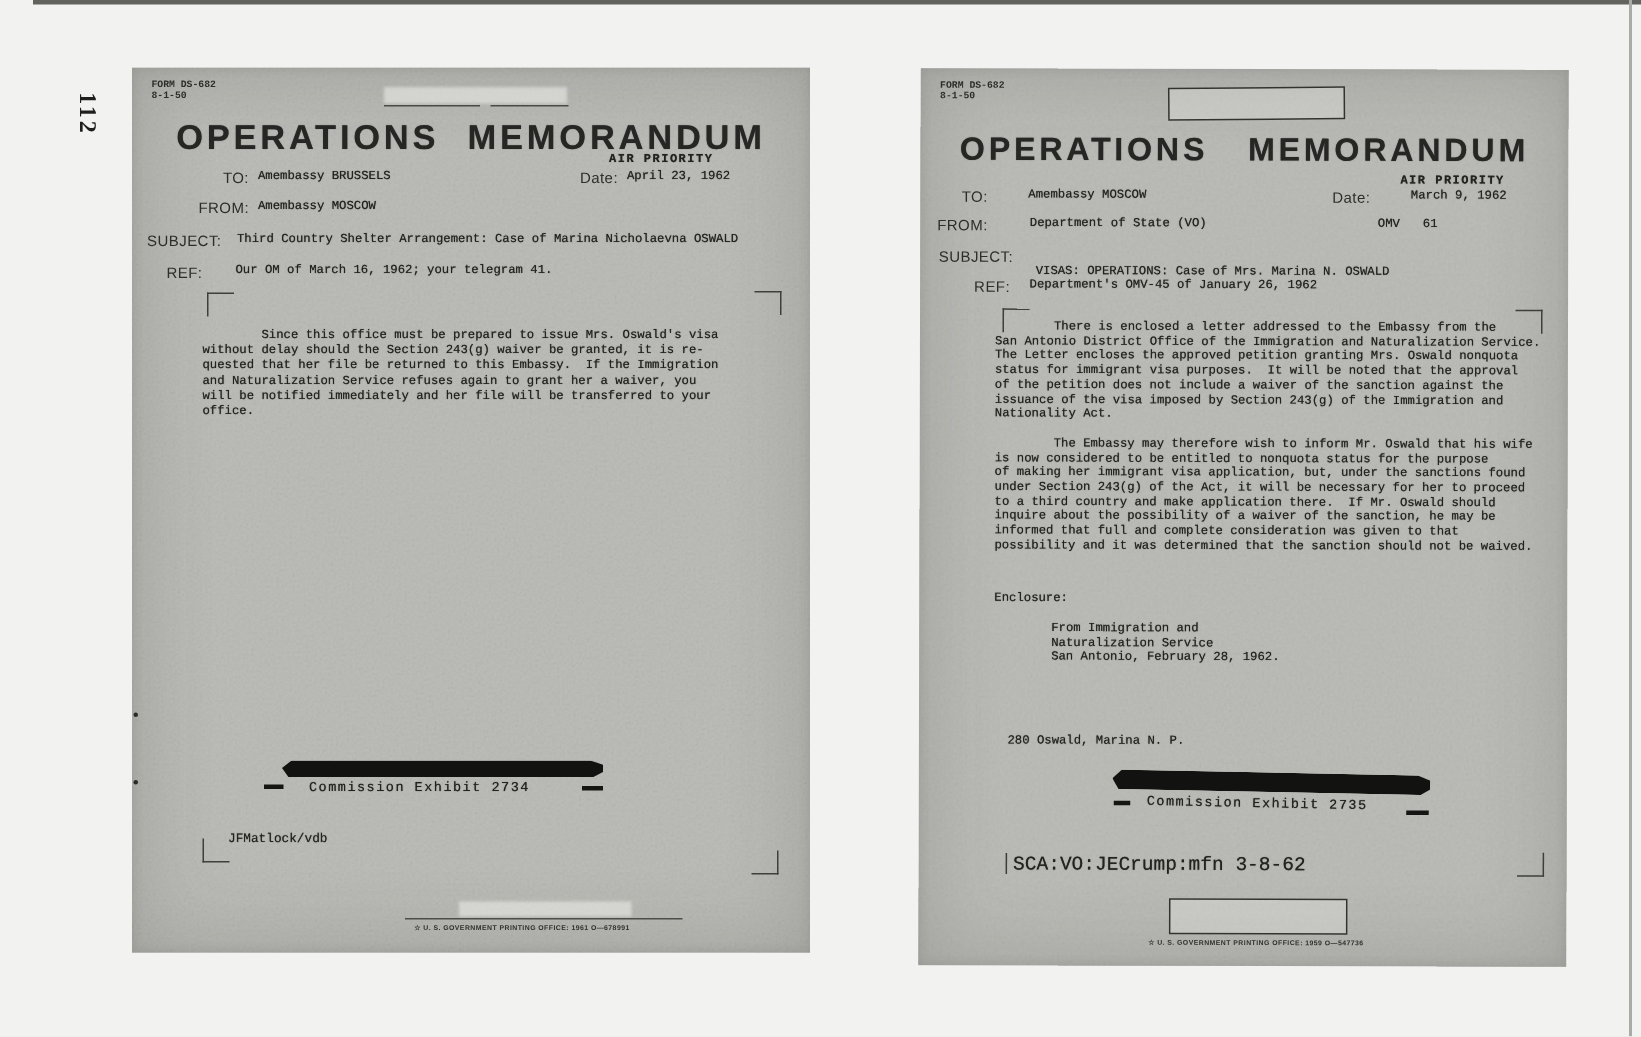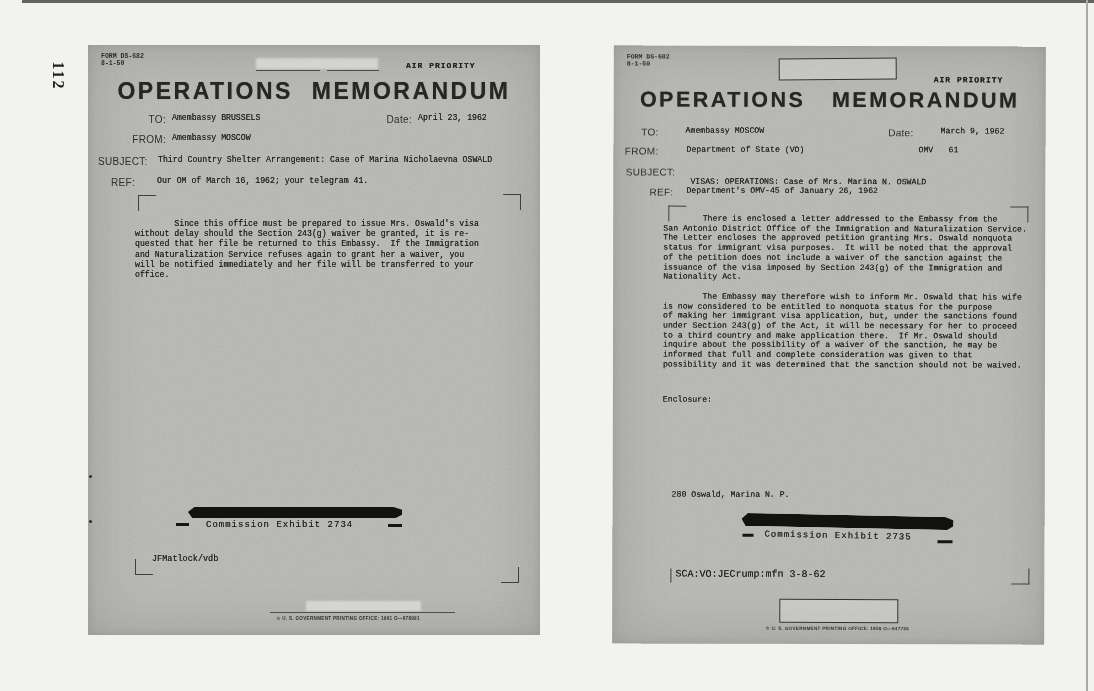--- a/index.html
+++ b/index.html
@@ -11,21 +11,21 @@
   
   .doc{position:absolute;background:#bcbcb8;
        box-shadow:inset 0 0 55px rgba(60,60,54,.20), inset 0 0 8px rgba(60,60,54,.14);}
   .doc-left{left:88px;top:45px;width:452px;height:590px;}
   .doc-right{left:613px;top:46px;width:432px;height:598px;transform:rotate(.15deg);}
   .grain{position:absolute;inset:0;width:100%;height:100%;opacity:.15;mix-blend-mode:multiply;pointer-events:none;}
 
   .tw{font-family:"Liberation Mono",monospace;color:#22221f;text-shadow:0 0 .6px rgba(20,20,18,.7);}
   .pos{position:absolute;}
   .formno{font-family:"Liberation Mono",monospace;font-size:6.5px;line-height:7px;font-weight:700;color:#2c2c29;}
-  .airp{font-size:8px;font-weight:700;letter-spacing:1px;}
+  .airp{font-size:8px;font-weight:700;letter-spacing:1px;margin-top:41px;}
   .memo-title{font-family:"Liberation Sans",sans-serif;font-weight:700;color:#262624;
               text-align:center;letter-spacing:2.5px;text-shadow:0 0 .7px rgba(30,30,28,.6);}
   .doc-left  .memo-title{left:0;right:0;top:33px;font-size:23px;word-spacing:10px;}
   .doc-right .memo-title{left:0;right:0;top:42px;font-size:21.5px;word-spacing:18px;}
   .flabel{font-weight:400;font-size:10px;color:#2d2d2a;letter-spacing:.3px;text-align:right;}
   .fval{font-size:8.2px;}
   .para{white-space:pre-wrap;font-size:8.2px;}
   .doc-left  .para{line-height:10.2px;margin:0 0 10px 0;}
   .doc-right .para{line-height:9.7px;margin:0 0 10px 0;}
   .body-block{position:absolute;}
@@ -181,28 +181,31 @@
 is now considered to be entitled to nonquota status for the purpose
 of making her immigrant visa application, but, under the sanctions found
 under Section 243(g) of the Act, it will be necessary for her to proceed
 to a third country and make application there.  If Mr. Oswald should
 inquire about the possibility of a waiver of the sanction, he may be
 informed that full and complete consideration was given to that
 possibility and it was determined that the sanction should not be waived.</div>
     </div>
 
     <div class="pos tw" style="left:50px;top:349px;font-size:8.2px;">Enclosure:</div>
+    <div class="pos tw para" style="left:88px;top:369px;line-height:9.7px;">From Immigration and
+Naturalization Service
+San Antonio, February 28, 1962.</div>
 
     <div class="pos tw" style="left:59px;top:444px;font-size:8.2px;">280 Oswald, Marina N. P.</div>
 
     <div class="redact" style="left:129px;top:469px;width:212px;height:13px;transform:rotate(1deg);"></div>
     <div class="dash" style="left:130px;top:488px;width:11px;"></div>
     <div class="pos tw stamp-text" style="left:152px;top:485px;transform:rotate(1deg);">Commission Exhibit 2735</div>
     <div class="dash" style="left:325px;top:494px;width:15px;"></div>
 
-    <div class="pos tw clearance" style="left:58px;top:523px;font-size:10px;height:14px;">SCA:VO:JECrump:mfn    3-8-62</div>
+    <div class="pos tw clearance" style="left:58px;top:523px;font-size:13px;height:14px;">SCA:VO:JECrump:mfn    3-8-62</div>
     <div class="crop br" style="left:399px;top:522px;"></div>
 
     <div class="stampbox" style="left:167px;top:553px;width:117px;height:22px;"></div>
     <div class="pos gpo" style="left:115px;top:580px;width:220px;">☆ U. S. GOVERNMENT PRINTING OFFICE: 1959 O—547736</div>
   </div>
 
 </div>
 
 </body></html>

